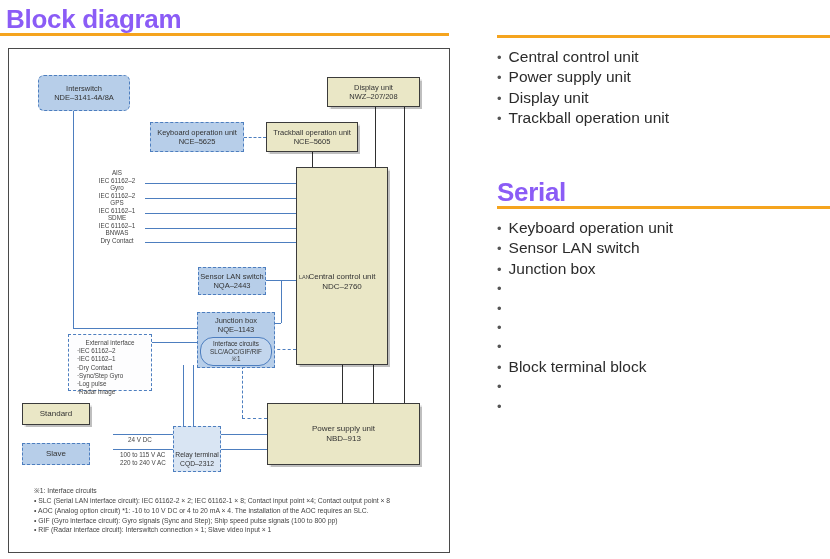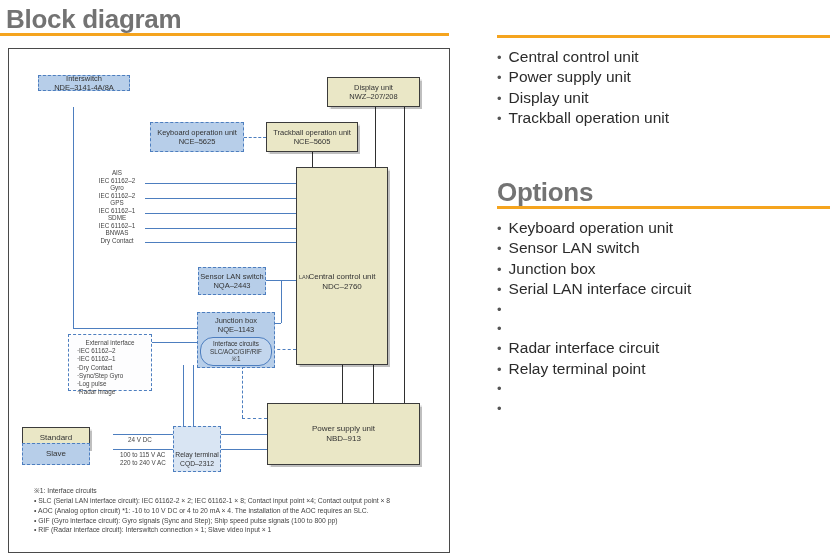--- a/index.html
+++ b/index.html
@@ -1,20 +1,20 @@
 <!DOCTYPE html>
 <html><head>
 <meta charset="utf-8">
 <style>
   html,body{margin:0;padding:0;background:#fff;}
   #page{position:relative;width:830px;height:559px;background:#fff;
         font-family:"Liberation Sans",sans-serif;overflow:hidden;}
   .abs{position:absolute;}
   
-  .h-title{font-size:26px;font-weight:700;color:#737373;letter-spacing:-0.3px;line-height:1;}
+  .h-title{font-size:26px;font-weight:700;color:#8b5cf6;letter-spacing:-0.3px;line-height:1;}
   .rule{background:#F5A41E;}
   
   .frame{border:1px solid #4a4a4a;background:#fff;}
   
   .bx{box-sizing:border-box;display:flex;flex-direction:column;align-items:center;justify-content:center;
       text-align:center;color:#333;line-height:1.25;}
   .tan{background:#EAE7C6;border:1.5px solid #3b3b3b;box-shadow:1.5px 1.5px 1px rgba(0,0,0,0.25);}
   .blu{background:#B7CEE9;border:1.5px dashed #4D7EBF;}
   .blu-lt{background:#D9E5F3;border:1.2px dashed #4D7EBF;}
   .round-if{background:#C3D6ED;border:1.3px solid #4D7EBF;border-radius:13px;}
@@ -69,21 +69,21 @@
   <div class="abs lh" style="left:113px;top:449px;width:154px;"></div>
   <div class="abs dot" style="left:181px;top:432px;"></div>
   <div class="abs dot" style="left:191px;top:432px;"></div>
   <div class="abs dot" style="left:181px;top:447px;"></div>
 
   <div class="abs lhd" style="left:244px;top:137px;width:22px;"></div>
   <div class="abs lhd" style="left:272px;top:349px;width:24px;"></div>
   <div class="abs lvd" style="left:242px;top:366px;height:52px;"></div>
   <div class="abs lhd" style="left:242px;top:418px;width:25px;"></div>
 
-  <div class="abs bx blu fs7" style="left:38px;top:75px;width:92px;height:16px;">
+  <div class="abs bx blu fs7" style="left:38px;top:75px;width:92px;height:36px;border-radius:6px;">
     <span>Interswitch</span>
     <span>NDE–3141-4A/8A</span>
   </div>
 
   <div class="abs bx tan fs7" style="left:327px;top:77px;width:93px;height:30px;">
     <span>Display unit</span>
     <span>NWZ–207/208</span>
   </div>
 
   <div class="abs bx blu fs7" style="left:150px;top:122px;width:94px;height:30px;">
@@ -152,21 +152,21 @@
   <div class="abs extif" style="left:68px;top:334px;width:84px;height:57px;padding:4px 0 0 8px;box-sizing:border-box;">
     <div class="small-lbl" style="text-align:center;margin-left:-8px;">External interface</div>
     <div class="small-lbl">·IEC 61162–2</div>
     <div class="small-lbl">·IEC 61162–1</div>
     <div class="small-lbl">·Dry Contact</div>
     <div class="small-lbl">·Sync/Step Gyro</div>
     <div class="small-lbl">·Log pulse</div>
     <div class="small-lbl">·Radar image</div>
   </div>
 
-  <div class="abs bx tan fs8" style="left:22px;top:427px;width:68px;height:22px;">
+  <div class="abs bx tan fs8" style="left:22px;top:403px;width:68px;height:22px;">
     <span>Standard</span>
   </div>
   <div class="abs bx blu fs8" style="left:22px;top:443px;width:68px;height:22px;">
     <span>Slave</span>
   </div>
 
   <div class="abs small-lbl" style="left:128px;top:436px;">24 V DC</div>
   <div class="abs small-lbl" style="left:120px;top:451px;">100 to 115 V AC</div>
   <div class="abs small-lbl" style="left:120px;top:459px;">220 to 240 V AC</div>
 
@@ -191,52 +191,50 @@
     <div class="list-item">
         <span class="blt">•</span>
         <span>Display unit</span>
       </div>
     <div class="list-item">
         <span class="blt">•</span>
         <span>Trackball operation unit</span>
       </div>
   </div>
 
-  <div class="abs h-title" style="left:497px;top:179px;">Options</div>
+  <div class="abs h-title" style="left:497px;top:179px;">Serial</div>
   <div class="abs rule" style="left:497px;top:206px;width:333px;height:2.5px;"></div>
   <div class="abs" style="left:497px;top:218px;">
     <div class="list-item">
         <span class="blt">•</span>
         <span>Keyboard operation unit</span>
       </div>
     <div class="list-item">
         <span class="blt">•</span>
         <span>Sensor LAN switch</span>
       </div>
     <div class="list-item">
         <span class="blt">•</span>
         <span>Junction box</span>
       </div>
     <div class="list-item">
         <span class="blt">•</span>
-        <span>Serial LAN interface circuit</span>
-      </div>
-    <div class="list-item">
-        <span class="blt">•</span>
-      </div>
-    <div class="list-item">
-        <span class="blt">•</span>
-      </div>
-    <div class="list-item">
-        <span class="blt">•</span>
-        <span>Radar interface circuit</span>
-      </div>
-    <div class="list-item">
-        <span class="blt">•</span>
-        <span>Relay terminal point</span>
+      </div>
+    <div class="list-item">
+        <span class="blt">•</span>
+      </div>
+    <div class="list-item">
+        <span class="blt">•</span>
+      </div>
+    <div class="list-item">
+        <span class="blt">•</span>
+      </div>
+    <div class="list-item">
+        <span class="blt">•</span>
+        <span>Block terminal block</span>
       </div>
     <div class="list-item">
         <span class="blt">•</span>
       </div>
     <div class="list-item">
         <span class="blt">•</span>
       </div>
   </div>
 
 </div>

